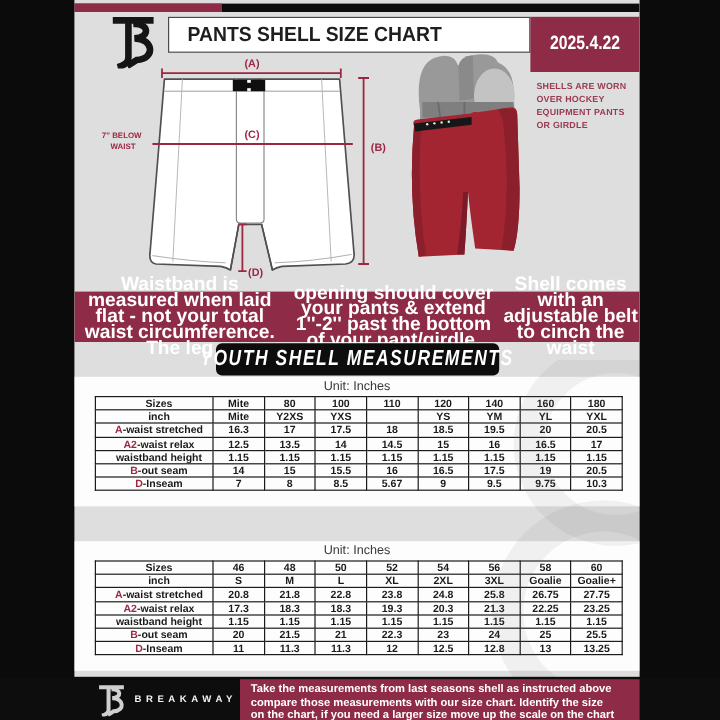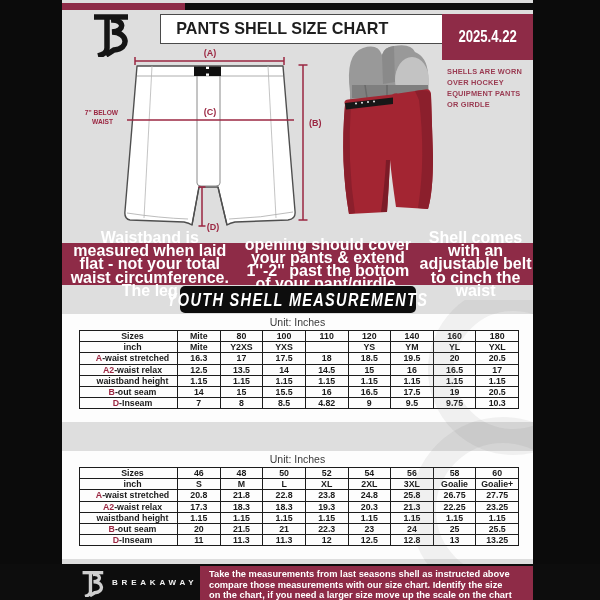--- a/index.html
+++ b/index.html
@@ -9,21 +9,21 @@
     font-family:"Liberation Sans","DejaVu Sans",sans-serif;
     -webkit-font-smoothing:antialiased;
   }
   .page{position:absolute;left:62px;top:0;width:471px;height:600px;background:#dedede;overflow:hidden;}
   .topbar{position:absolute;left:0;top:3px;width:100%;height:7px;background:#0d0d0d;}
   .topbar .accent{position:absolute;left:0;top:0;width:123px;height:7px;background:#8e2b47;}
 
   .title-box{
     position:absolute;left:78px;top:14px;width:302px;height:30px;
     background:#fff;border:1px solid #4a4a4a;box-sizing:border-box;
-    display:flex;align-items:center;margin-left:20px;
+    display:flex;align-items:center;
   }
   .title-text{font-size:17px;font-weight:bold;color:#1e1e1e;padding-left:16px;
     transform:scaleX(.95);transform-origin:left center;white-space:nowrap;}
   .date-box{
     position:absolute;left:380px;top:14px;width:91px;height:46px;background:#8e2b47;
     display:flex;align-items:center;justify-content:center;
   }
   .date-text{font-size:16px;font-weight:bold;color:#fff;transform:scaleX(.82);white-space:nowrap;}
 
   .diagram-svg{position:absolute;left:18px;top:46px;}
@@ -260,21 +260,21 @@
             <td>16.5</td>
             <td>17.5</td>
             <td>19</td>
             <td>20.5</td>
           </tr>
           <tr>
             <td class="lbl"><span class="pre">D</span><span>-Inseam</span></td>
             <td>7</td>
             <td>8</td>
             <td>8.5</td>
-            <td>4.82</td>
+            <td>5.67</td>
             <td>9</td>
             <td>9.5</td>
             <td>9.75</td>
             <td>10.3</td>
           </tr>
         </tbody>
       </table>
   </div>
 
 

